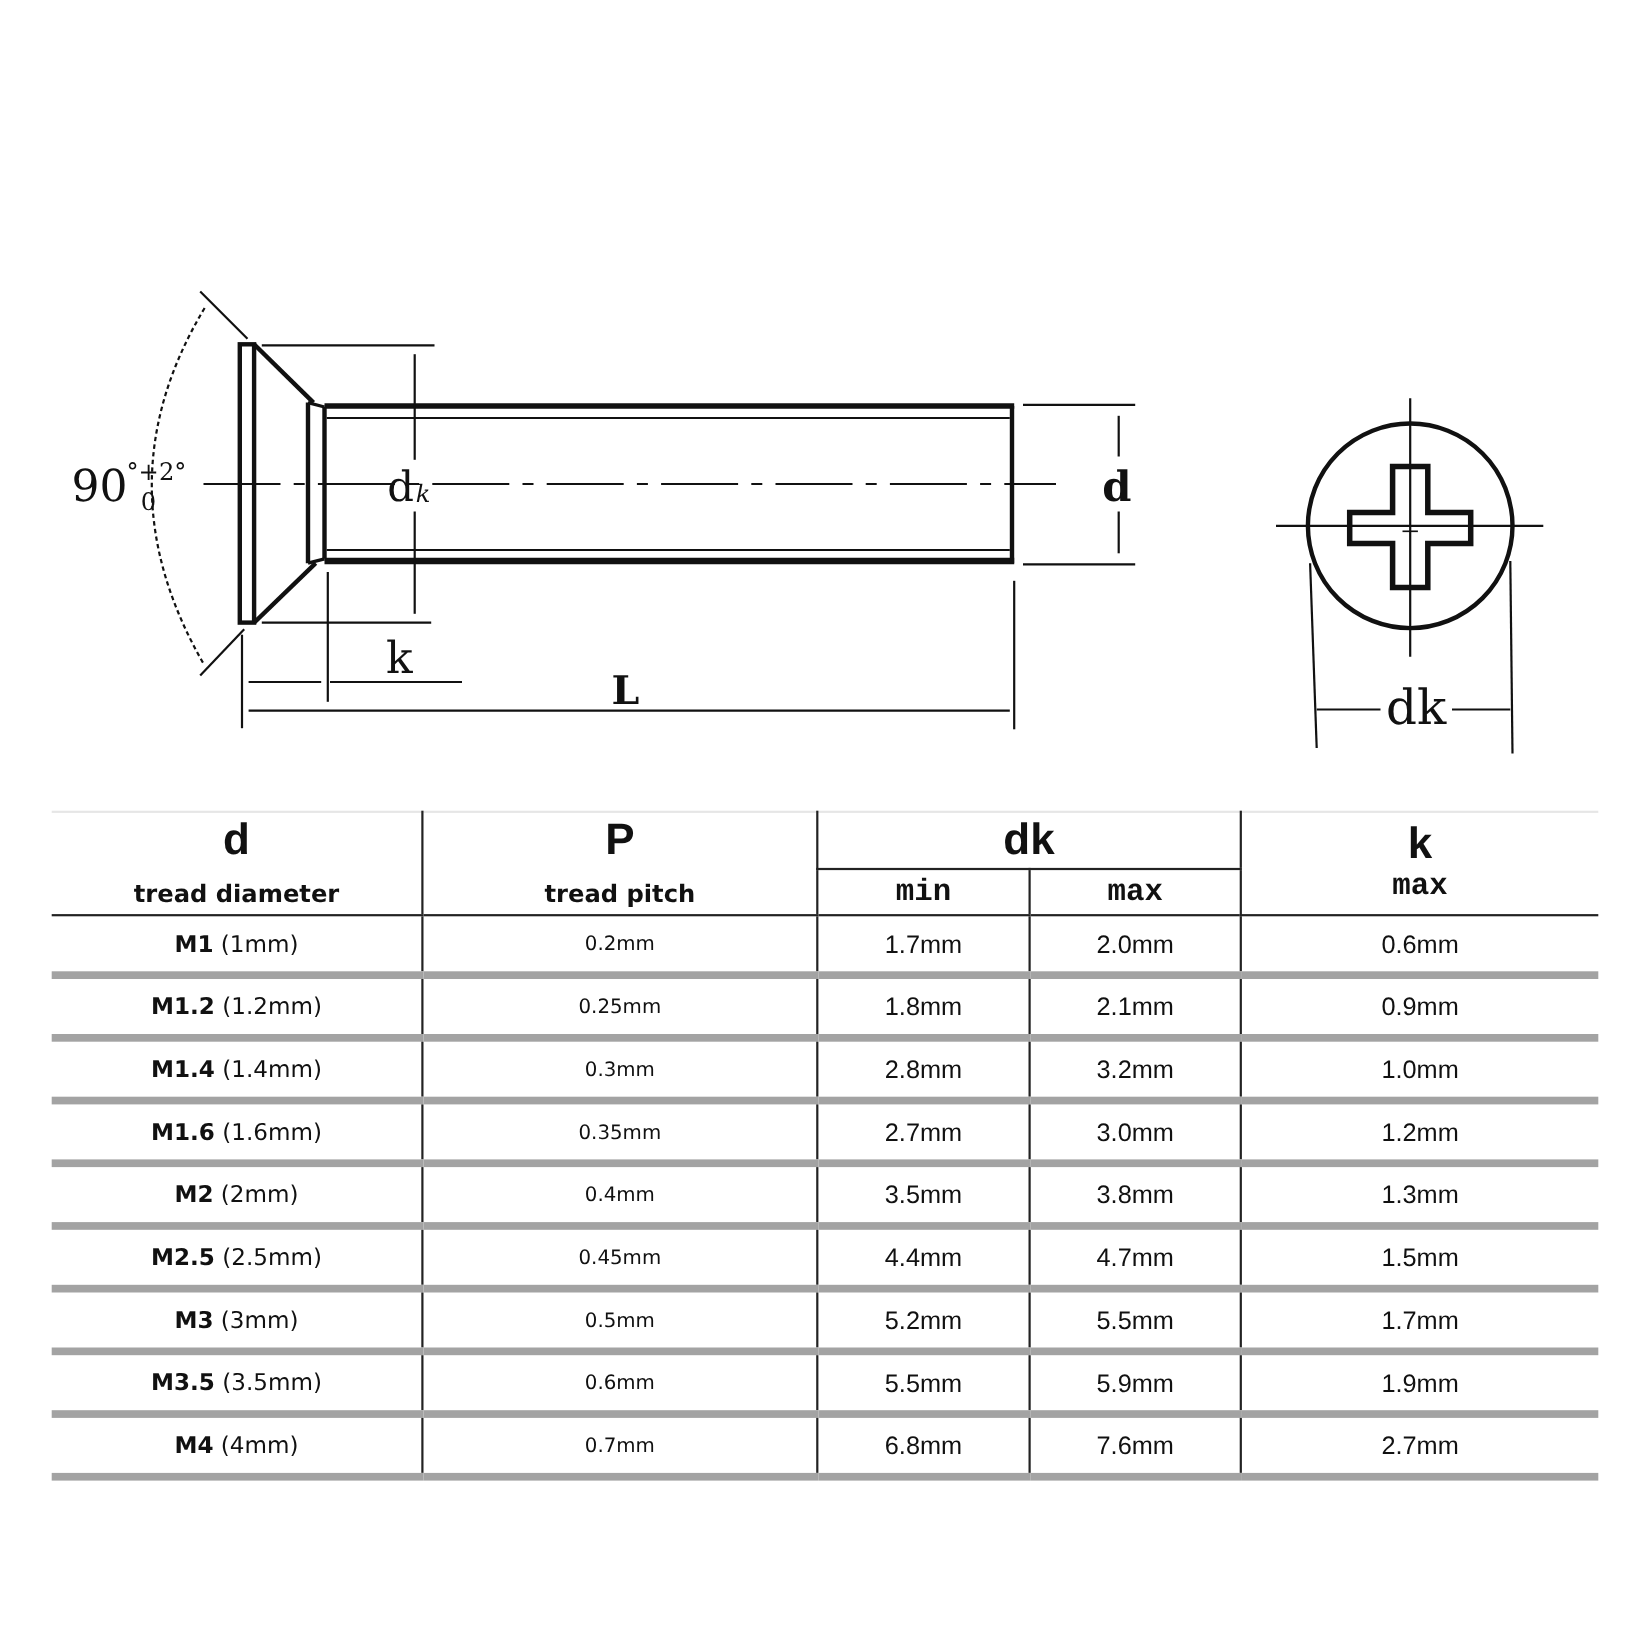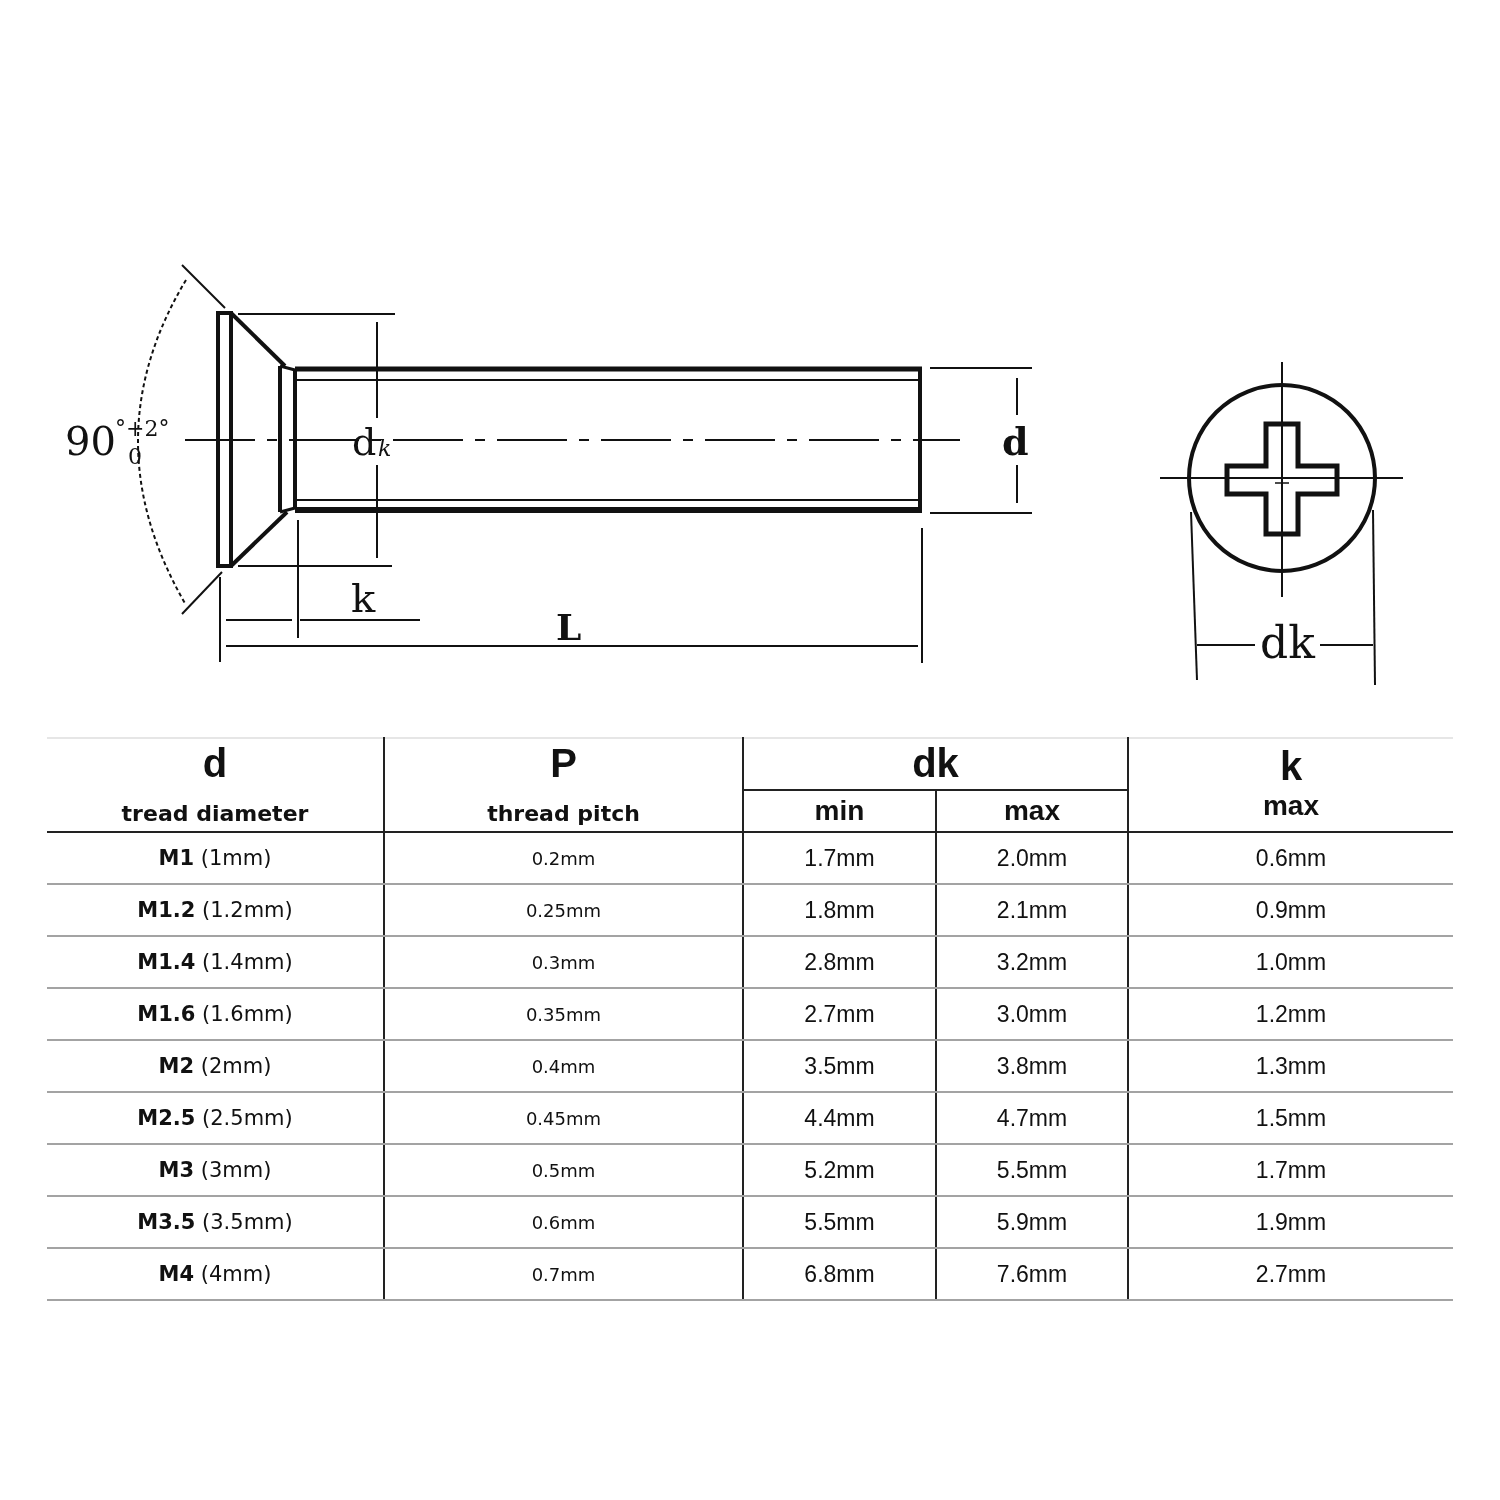--- a/index.html
+++ b/index.html
@@ -6,28 +6,28 @@
   body { width:1500px; height:1500px; position:relative; overflow:hidden; font-family:"Liberation Sans", sans-serif; color:#111; }
   #diagram { position:absolute; left:0; top:0; width:1500px; height:720px; }
   #diagram svg { position:absolute; left:0; top:0; }
   .dlabel { font-family:"DejaVu Serif", "Liberation Serif", serif; fill:#111; }
 
   #spec-table { position:absolute; left:47px; top:737px; width:1406px; border-collapse:collapse; table-layout:fixed; }
   #spec-table td, #spec-table th { padding:0; text-align:center; vertical-align:middle; }
   .toprule { position:absolute; left:47px; top:737px; width:1406px; height:2px; background:#e6e6e6; }
   .h-big { font-family:"Liberation Sans", sans-serif; font-weight:bold; font-size:40px; line-height:1; }
   .h-sub { font-family:"DejaVu Sans", sans-serif; font-weight:bold; font-size:22px; line-height:1; margin-top:20px; }
-  .h-minmax { font-family:Liberation Sans, sans-serif; font-weight:bold; font-size:28px; }
+  .h-minmax { font-family:Liberation Mono, monospace; font-weight:bold; font-size:28px; }
   .cell-d { font-family:"DejaVu Sans", sans-serif; font-size:21px; }
   .cell-d b { font-weight:bold; }
   .cell-p { font-family:"DejaVu Sans", sans-serif; font-size:18px; }
   .cell-n { font-family:"Liberation Sans", sans-serif; font-size:23px;margin-left:24px; }
   .vl { border-left:2px solid #222; }
   .hb { border-bottom:2px solid #222; }
-  tr.data td { height:50px; border-bottom:2px solid #a3a3a3; }
+  tr.data td { height:50px; border-bottom:7px solid #a3a3a3; }
 </style>
 </head>
 <body>
 
 <div id="diagram">
   <svg width="1500" height="720" viewBox="0 0 1500 720">
     <g stroke="#111" fill="none" stroke-linecap="butt">
 
       <line x1="182" y1="265" x2="225" y2="308" stroke-width="2"></line>
       <line x1="222" y1="572" x2="182" y2="614" stroke-width="2"></line>
@@ -108,21 +108,21 @@
       <col style="width:325px">
   </colgroup>
   <thead>
     <tr>
       <th rowspan="2" class="hb" style="height:94px;">
         <div class="h-big">d</div>
         <div class="h-sub">tread diameter</div>
       </th>
       <th rowspan="2" class="hb vl">
         <div class="h-big">P</div>
-        <div class="h-sub">thread pitch</div>
+        <div class="h-sub">tread pitch</div>
       </th>
       <th colspan="2" class="vl" style="height:52px;border-bottom:2px solid #222;">
         <div class="h-big">dk</div>
       </th>
       <th rowspan="2" class="hb vl">
         <div class="h-big">k</div>
         <div class="h-minmax" style="margin-top:4px;">max</div>
       </th>
     </tr>
     <tr>

